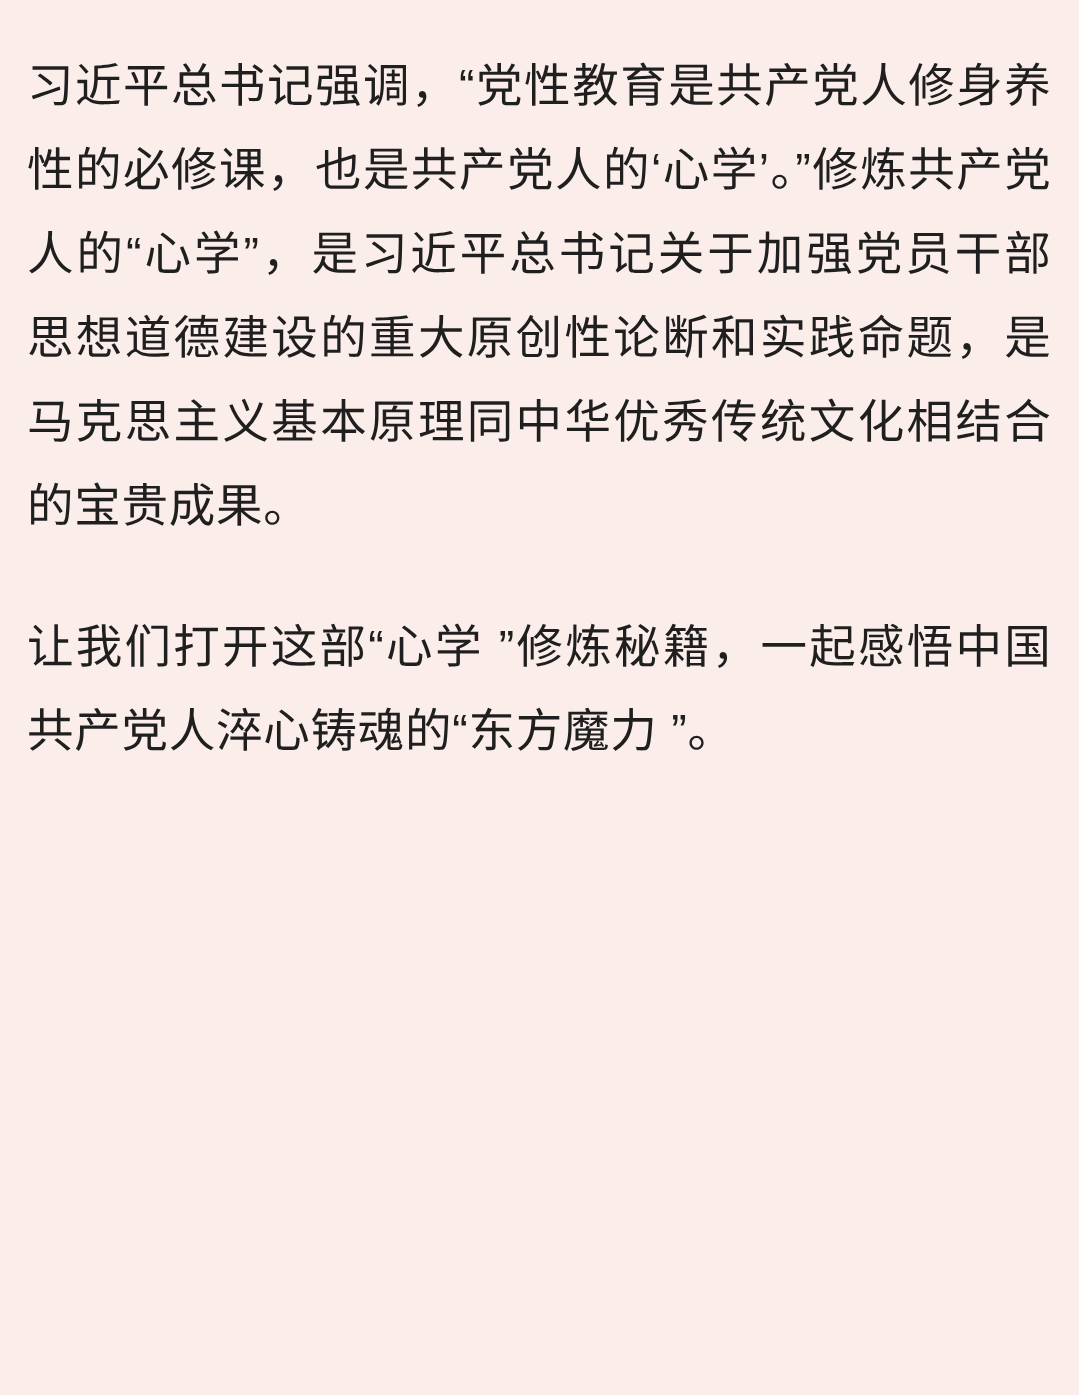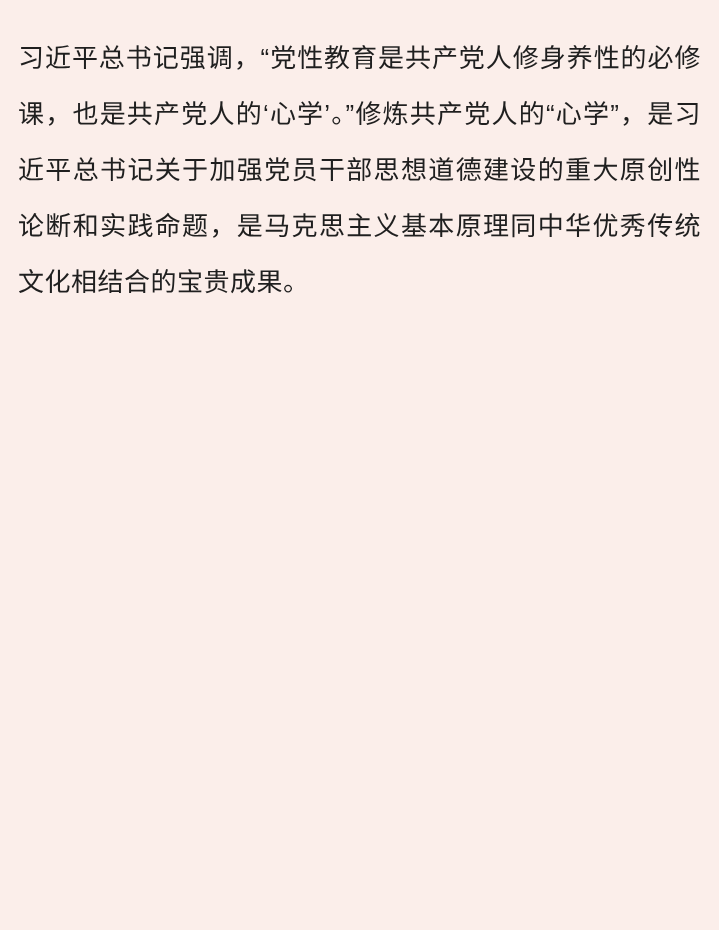--- a/index.html
+++ b/index.html
@@ -19,32 +19,33 @@
     width: 719px;
     height: 930px;
     padding: 30px 18px 10px 18px;
     background: #fbeeea;
   }
   .article {
     display: block;
   }
   .para {
     color: #1f1f1f;
-    font-size: 26px;
+    font-size: 31px;
     line-height: 56px;
     letter-spacing: 0.5px;
     text-align: justify;
     text-justify: inter-ideograph;
     margin: 0 0 38px 0;
     word-break: break-all;
   }
   .para:last-child {
     margin-bottom: 0;
   }
 </style>
 </head>
 <body>
 
 <div class="page">
   <div class="article">
     <p class="para">习近平总书记强调，“党性教育是共产党人修身养性的必修课，也是共产党人的‘心学’。”修炼共产党人的“心学”，是习近平总书记关于加强党员干部思想道德建设的重大原创性论断和实践命题，是马克思主义基本原理同中华优秀传统文化相结合的宝贵成果。</p>
+    <p class="para">让我们打开这部“心学 ”修炼秘籍，一起感悟中国共产党人淬心铸魂的“东方魔力 ”。</p>
   </div>
 </div>
 
 </body></html>

